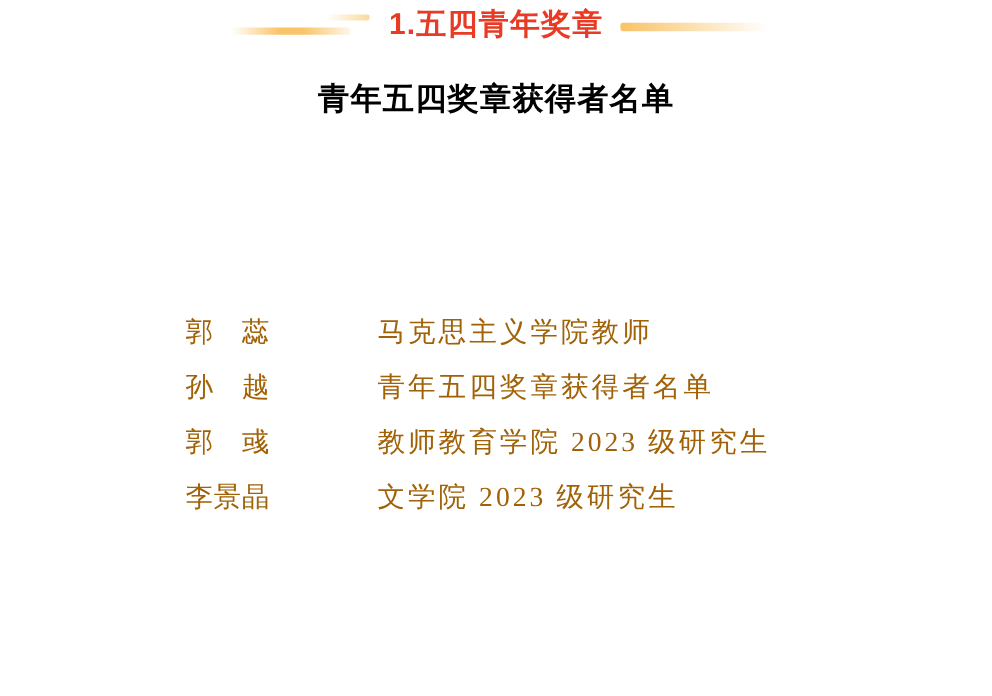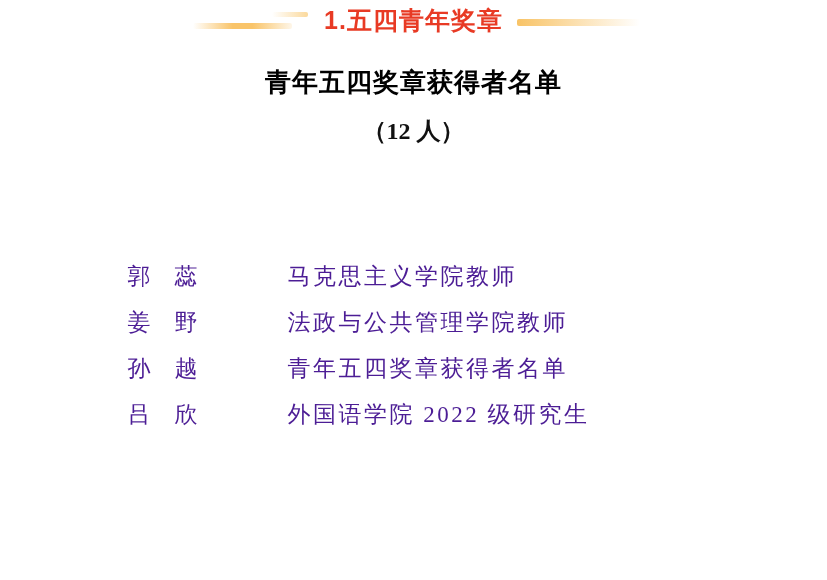--- a/index.html
+++ b/index.html
@@ -74,23 +74,23 @@
   
   .recipients-list {
     position: absolute;
     top: 208px;
     left: 0;
     right: 0;
   }
   .row {
     height: 46px;
     line-height: 46px;
-    padding-left: 93px;
+    padding-left: 120px;
     font-size: 23px;
-    color: #4c1d95;
+    color: #a16207;
     white-space: pre;
   }
   .row .name {
     display: inline-block;
     width: 76px;
     letter-spacing: 0.5px;
     vertical-align: top;
   }
   .row .aff {
     display: inline-block;
@@ -117,31 +117,33 @@
 <div class="page">
 
   <div class="decor-bar decor-left-upper"></div>
   <div class="decor-bar decor-left-lower"></div>
   <div class="decor-bar decor-right"></div>
 
   <div class="section-header-label" style="color:#e83a24;">1.五四青年奖章</div>
 
   <div class="doc-title">青年五四奖章获得者名单</div>
 
-  <div class="doc-subtitle">（12 人）</div>
 
   <div class="recipients-list">
     <div class="row">
       <span class="name">郭　蕊</span><span class="aff">马克思主义学院教师</span>
     </div>
     <div class="row">
-      <span class="name">姜　野</span><span class="aff">法政与公共管理学院教师</span>
+      <span class="name">孙　越</span><span class="aff">青年五四奖章获得者名单</span>
     </div>
     <div class="row">
-      <span class="name">孙　越</span><span class="aff">青年五四奖章获得者名单</span>
+      <span class="name">郭　彧</span><span class="aff">教师教育学院 2023 级研究生</span>
+    </div>
+    <div class="row">
+      <span class="name">李景晶</span><span class="aff">文学院 2023 级研究生</span>
     </div>
     <div class="row">
       <span class="name">吕　欣</span><span class="aff">外国语学院 2022 级研究生</span>
     </div>
   </div>
 
   <div class="highlight-box"></div>
 
 </div>
 

